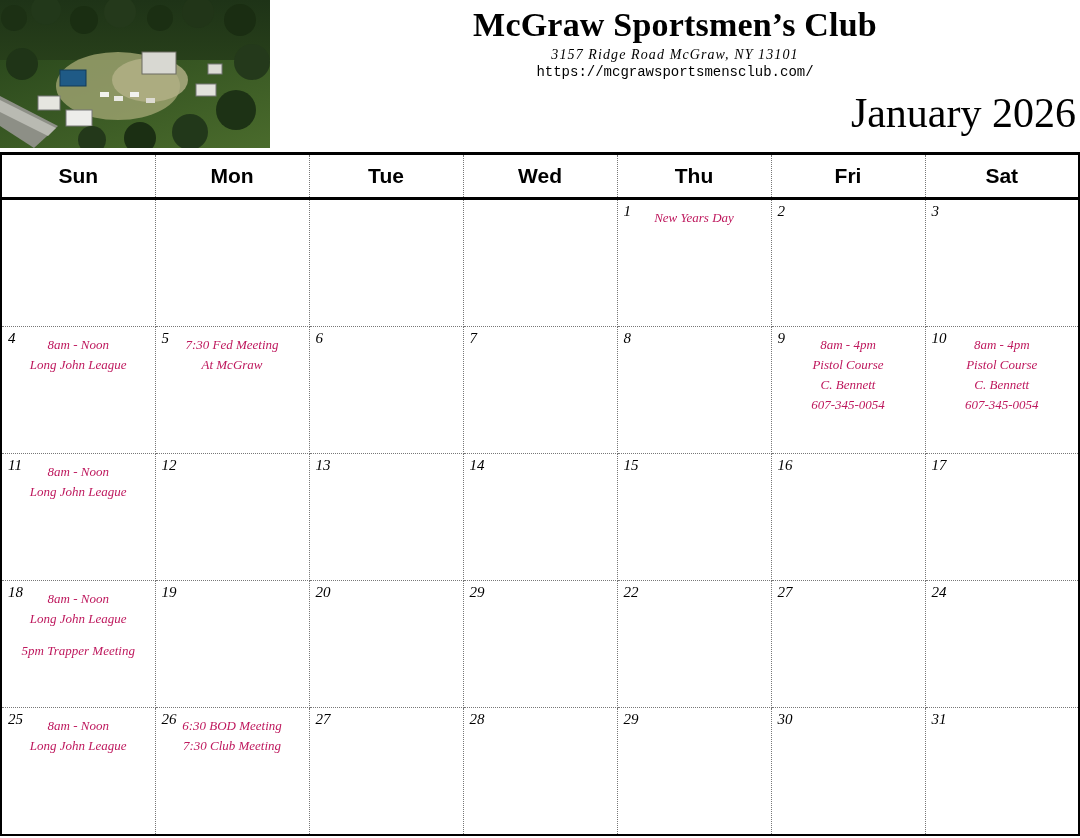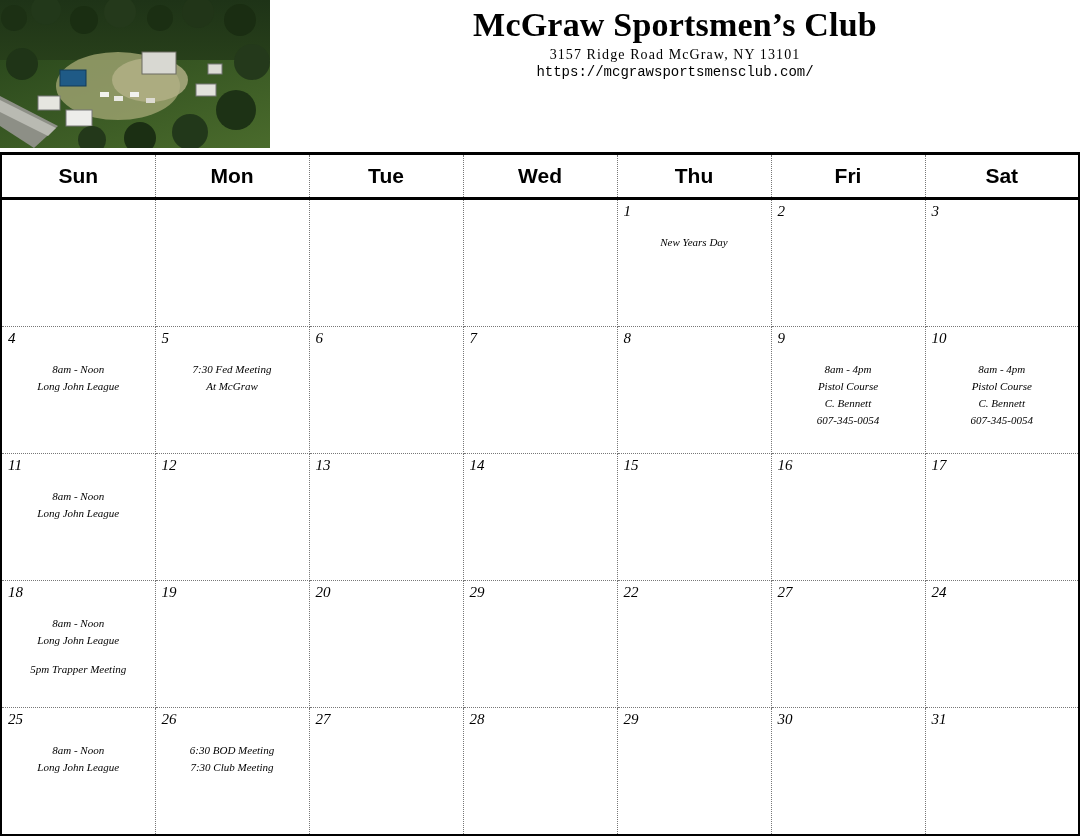--- a/index.html
+++ b/index.html
@@ -52,20 +52,21 @@
   .club-address {
     position: absolute;
     left: 270px;
     right: 0;
     top: 47px;
     text-align: center;
     font-size: 14px;
     letter-spacing: 1.1px;
     color: #000;
     font-family: "Liberation Serif", serif;
+    font-style: italic;
   }
   .club-url {
     position: absolute;
     left: 270px;
     right: 0;
     top: 64px;
     text-align: center;
     font-size: 14px;
     color: #000;
     font-family: Liberation Mono, monospace;
@@ -126,27 +127,27 @@
   .daynum {
     position: absolute;
     left: 6px;
     top: 3px;
     font-size: 15px;
     font-style: italic;
     font-family: "Liberation Serif", serif;
     color: #000;
   }
   .events {
-    padding-top: 34px;
+    padding-top: 8px;
     text-align: center;
-    font-size: 11px;
+    font-size: 13px;
     font-style: italic;
     font-family: "Liberation Serif", serif;
     line-height: 1.55;
-    color: #000000;
+    color: #be185d;
   }
   .events .ev { display: block; }
   .events .gap { display: block; height: 12px; }
 </style>
 </head>
 <body>
 
 <div class="page">
 
   <div class="header">
@@ -196,20 +197,21 @@
         <circle cx="190" cy="132" r="18" fill="#22381a"></circle>
         <circle cx="140" cy="138" r="16" fill="#1b2f13"></circle>
         <circle cx="92" cy="140" r="14" fill="#23381a"></circle>
         <circle cx="22" cy="64" r="16" fill="#1f3417"></circle>
       </svg>
     </div>
 
     <div class="club-title">McGraw Sportsmen’s Club</div>
     <div class="club-address">3157 Ridge Road McGraw, NY 13101</div>
     <div class="club-url">https://mcgrawsportsmensclub.com/</div>
+    <div class="month-title">January 2026</div>
   </div>
 
   <table class="calendar">
     <thead>
       <tr class="dow-row">
         <th>Sun</th>
         <th>Mon</th>
         <th>Tue</th>
         <th>Wed</th>
         <th>Thu</th>

